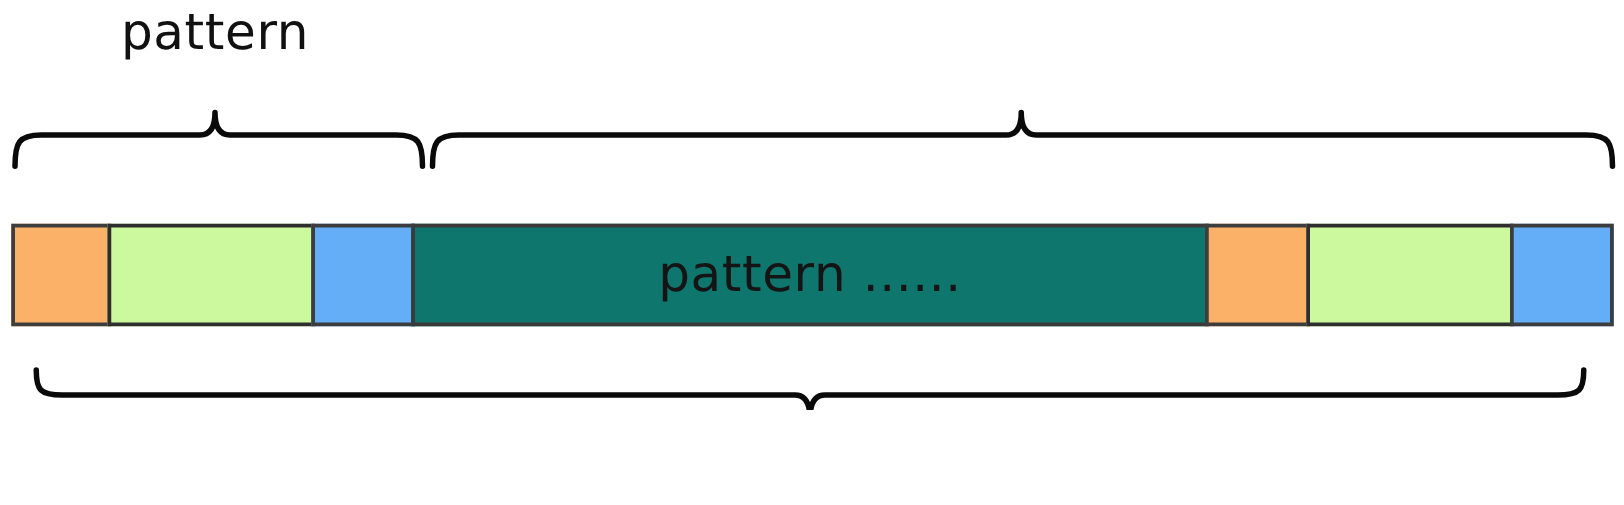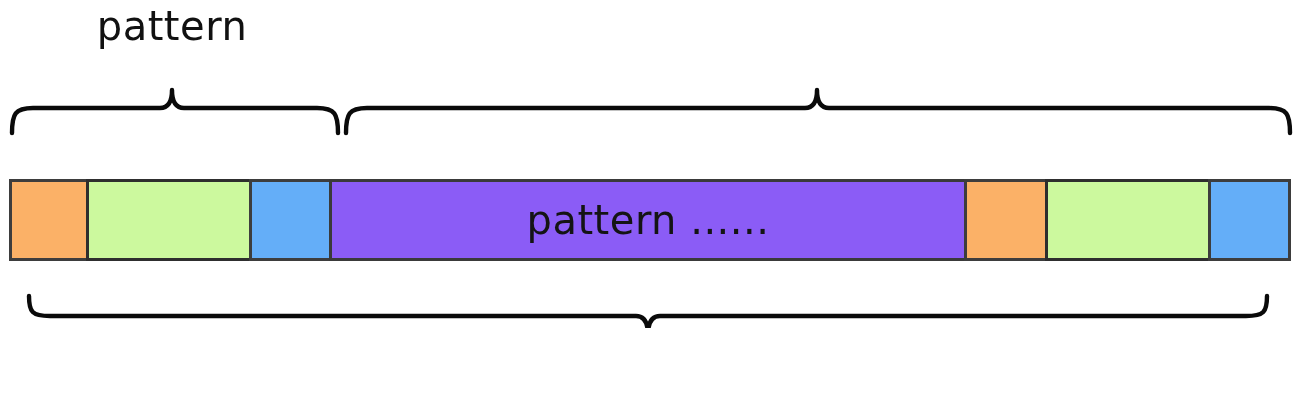--- a/index.html
+++ b/index.html
@@ -95,21 +95,21 @@
   <svg class="braces" viewBox="0 0 1299 404">
     <path class="brace" d="M 12 133 C 12 114 15 108 33 108 L 160 108 Q 172 108 172 90 Q 172 108 184 108 L 317 108 C 335 108 338 114 338 133" style="stroke: rgb(10, 10, 10);"></path>
     <path class="brace" d="M 346 133 C 346 114 349 108 367 108 L 805 108 Q 817 108 817 90 Q 817 108 829 108 L 1269 108 C 1287 108 1290 114 1290 133" style="stroke: rgb(10, 10, 10);"></path>
     <path class="brace" d="M 29 296 C 29 312 32 316 50 316 L 636 316 Q 648 316 648 335 Q 648 316 660 316 L 1246 316 C 1264 316 1267 312 1267 296" style="stroke: rgb(10, 10, 10);"></path>
   </svg>
 
   <div class="bar">
     <div class="seg seg-orange-1" style="background: rgb(251, 177, 103);"></div>
     <div class="seg seg-green-1" style="background: rgb(204, 249, 158);"></div>
     <div class="seg seg-blue-1" style="background: rgb(100, 174, 248);"></div>
-    <div class="seg seg-gray" style="background: #8b5cf6;">
+    <div class="seg seg-gray" style="background: #0f766e;">
       <span class="gray-text">pattern ......</span>
     </div>
     <div class="seg seg-orange-2" style="background: rgb(251, 177, 103);"></div>
     <div class="seg seg-green-2" style="background: rgb(204, 249, 158);"></div>
     <div class="seg seg-blue-2" style="background: rgb(100, 174, 248);"></div>
   </div>
 
   <div class="label-s">s</div>
 
 </div>

